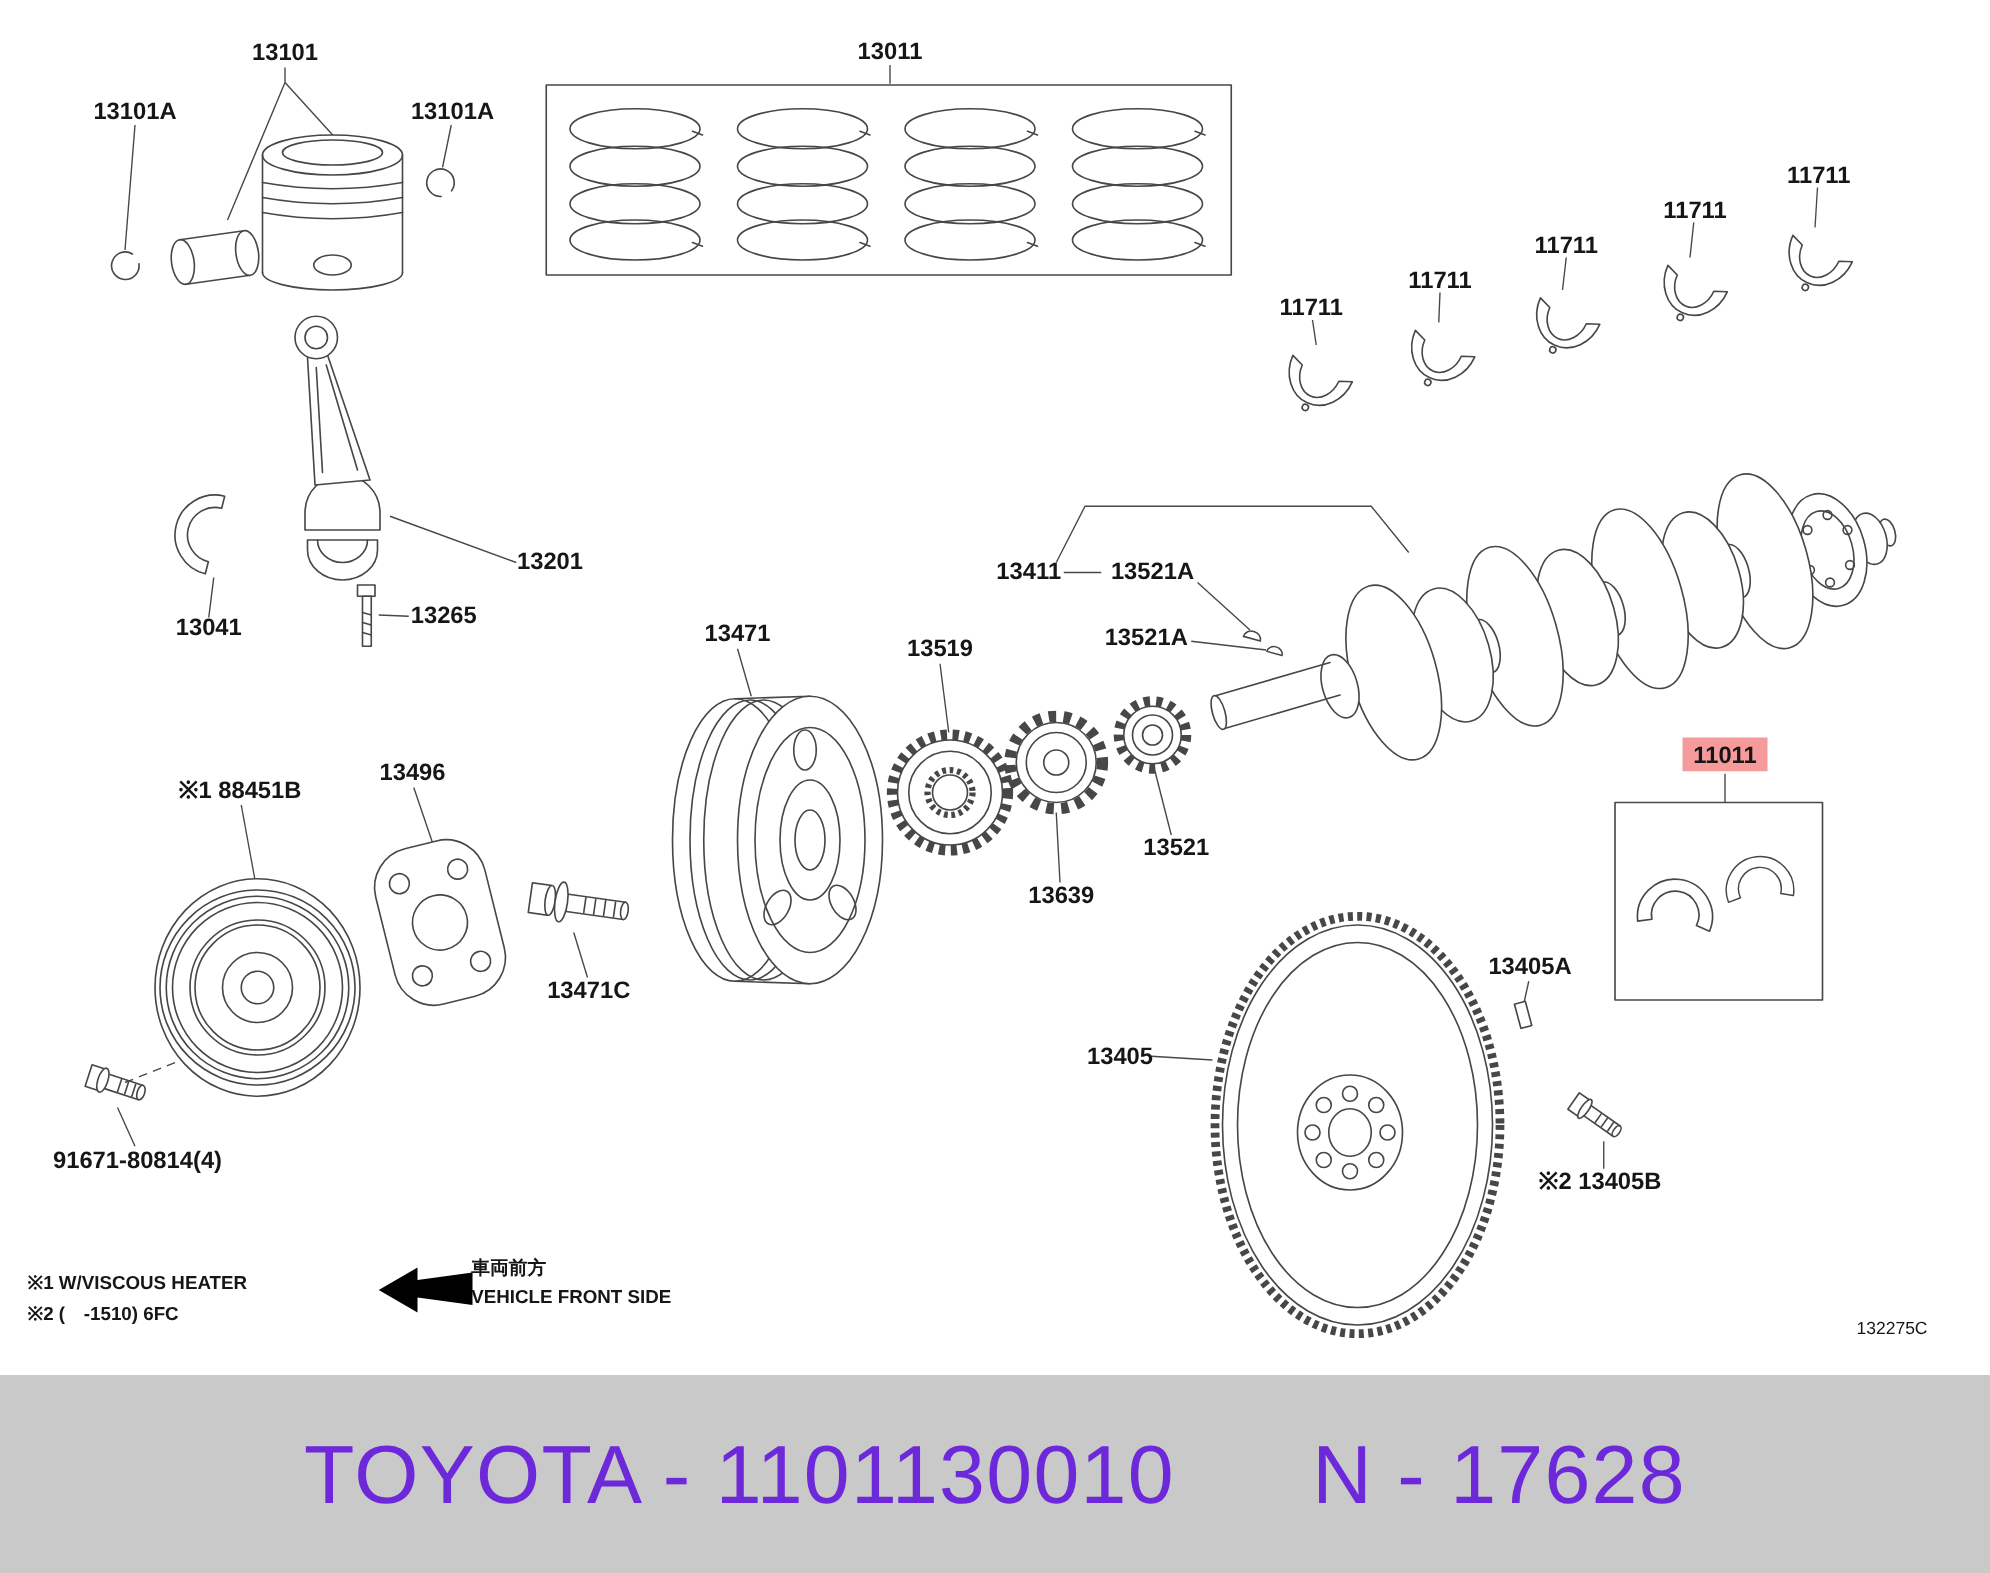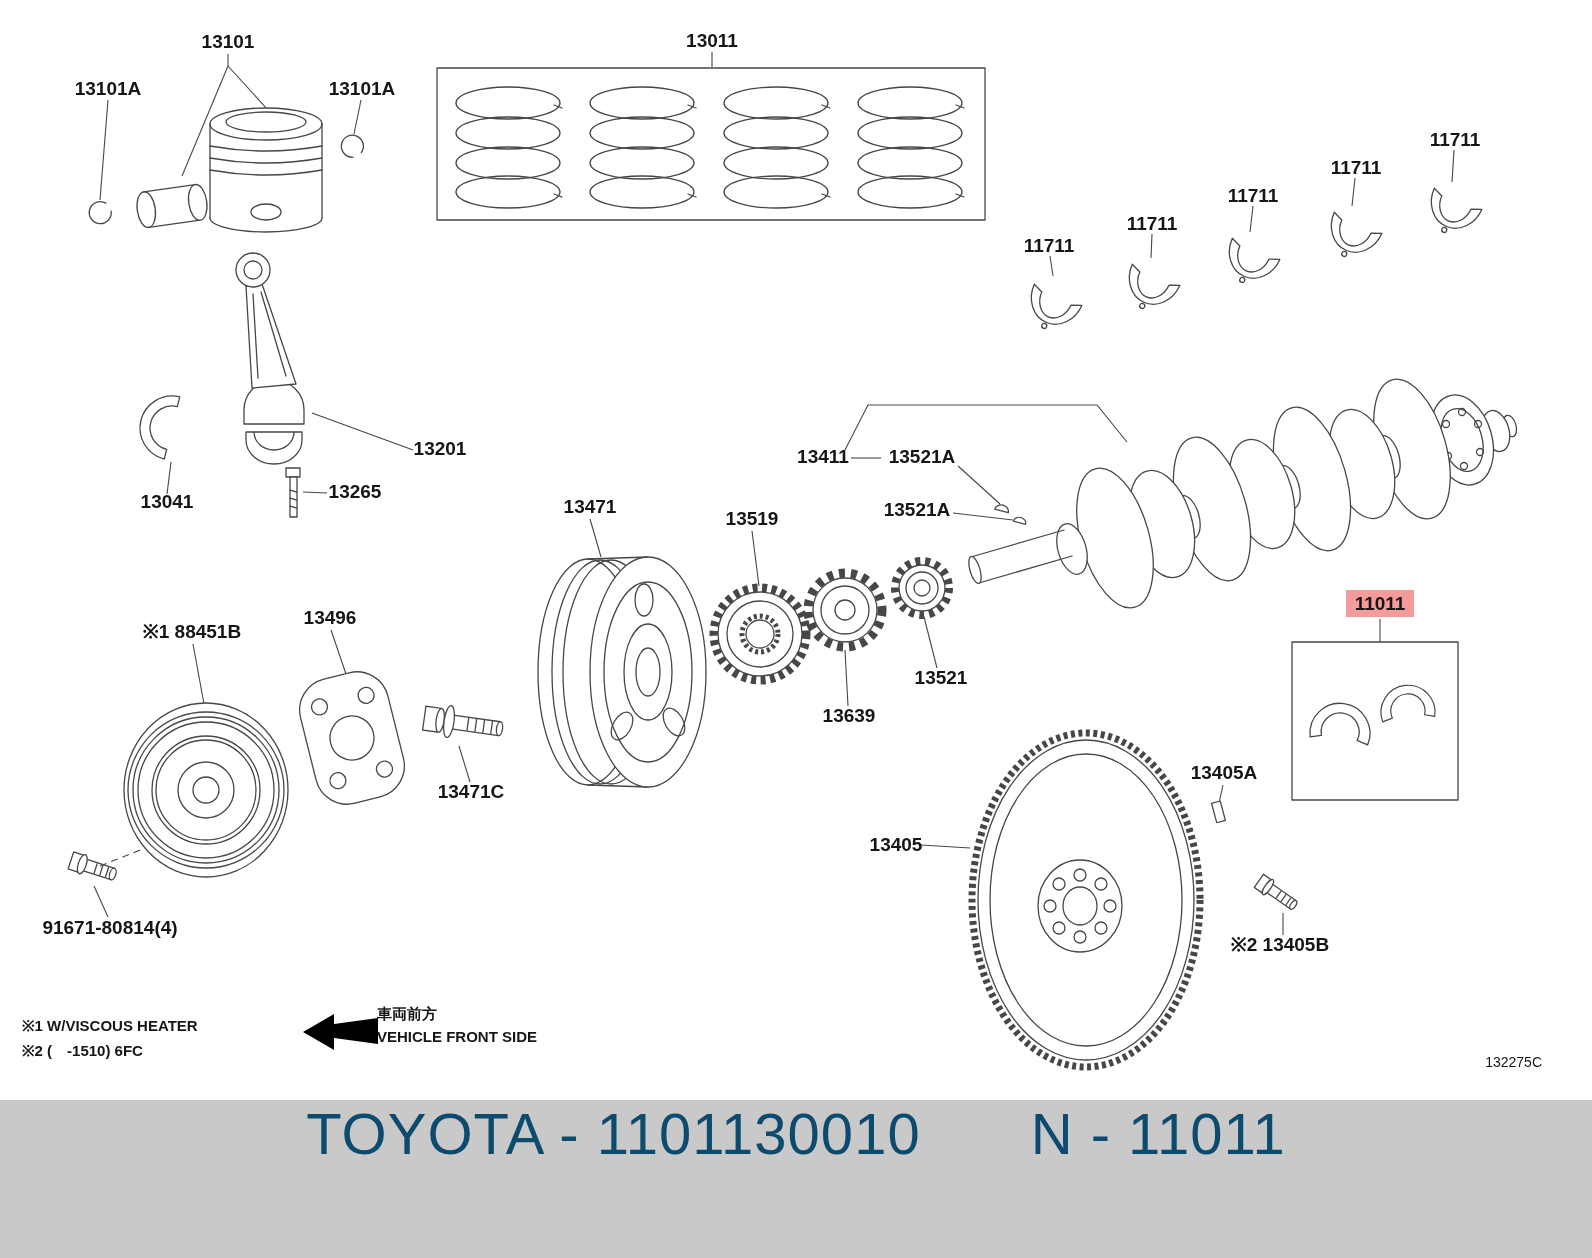--- a/index.html
+++ b/index.html
@@ -8,22 +8,22 @@
   svg{position:absolute;top:0;left:0;}
   svg text{font:bold 19px "Liberation Sans",sans-serif;fill:#161616;}
   svg text.small{font-size:15px;}
   svg text.tiny{font-size:14px;font-weight:normal;}
   .ln{stroke:#474747;stroke-width:1.1;fill:none;}
   .art{stroke:#474747;stroke-width:1.3;fill:none;stroke-linejoin:round;stroke-linecap:round;}
   .w{fill:#ffffff;}
   .teeth{fill:none;stroke:#474747;}
   .dash{stroke-dasharray:7 5;}
   .banner{position:absolute;left:0;top:1100px;width:1592px;height:158px;background:#c9c9c9;
-          display:flex;align-items:flex-start;justify-content:center;gap:110px;
-          font-size:58px;color:#0c4a6e;letter-spacing:1px;font-family:"Liberation Sans",sans-serif;}
+          display:flex;align-items:center;justify-content:center;gap:110px;
+          font-size:66px;color:#6d28d9;letter-spacing:1px;font-family:"Liberation Sans",sans-serif;}
 </style>
 </head>
 <body>
 
 <div class="page">
 
 <svg width="1592" height="1258" viewBox="0 0 1592 1258">
 
   <g class="ln">
     <polyline points="228,54 228,66"></polyline>
@@ -354,16 +354,16 @@
     <text class="small" x="22" y="1056">※2 (　-1510) 6FC</text>
     <text class="small" x="377" y="1019">車両前方</text>
     <text class="small" x="377" y="1042">VEHICLE FRONT SIDE</text>
     <text class="tiny" x="1542" y="1067" text-anchor="end">132275C</text>
   </g>
 
 </svg>
 
 <div class="banner">
   <span>TOYOTA - 1101130010</span>
-  <span>N - 11011</span>
+  <span>N - 17628</span>
 </div>
 
 </div>
 
 </body></html>

